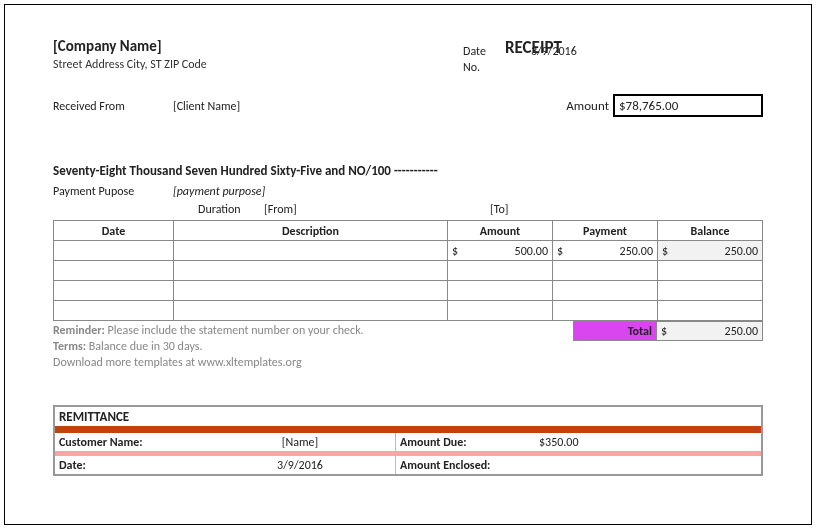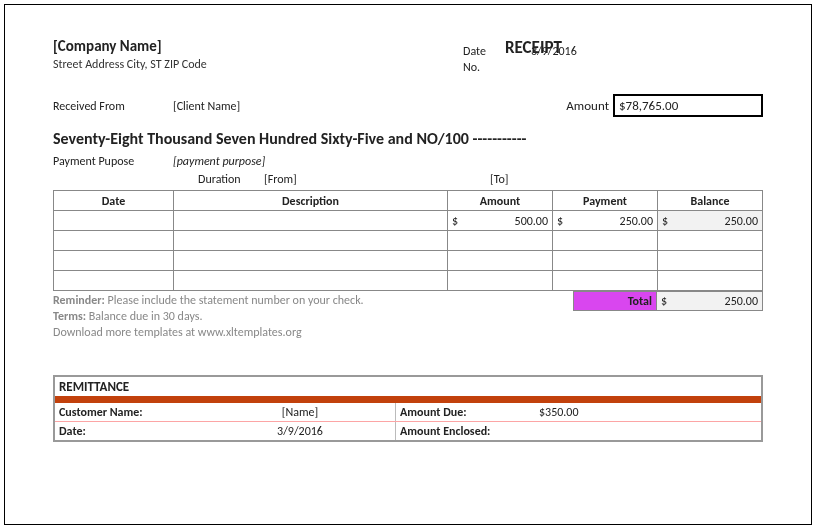--- a/index.html
+++ b/index.html
@@ -55,22 +55,23 @@
     padding: 2px 4px;
     min-width: 150px;
     font-size: 13px;
   }
   .amount-lbl {
     margin-right: 4px;
     font-size: 13px;
   }
   .words {
     font-weight: bold;
-    font-size: 16px;
+    font-size: 13px;
     flex: 1;
+    margin-top: 34px;
   }
   .duration {
     display: flex;
     gap: 6px;
     font-size: 12px;
     margin-top: 4px;
     margin-left: 145px;
   }
   .duration .from { width: 220px; }
   table.main {
@@ -131,21 +132,21 @@
     margin-top: 36px;
   }
   .remit-title {
     font-weight: bold;
     font-size: 13px;
     padding: 2px 4px;
     border-bottom: 7px solid #c2410c;
   }
   .remit-row {
     display: flex;
-    border-bottom: 1px solid #fca5a5;
+    border-bottom: 5px solid #fca5a5;
     font-size: 12px;
   }
   .remit-row:last-child { border-bottom: none; }
   .remit-cell-l { width: 150px; border-right: 1px solid #bbb0; padding: 2px 4px; font-weight: bold; }
   .remit-cell-v { width: 190px; padding: 2px 4px; text-align: center; }
   .remit-cell-r { width: 140px; border-left: 1px solid #bbb; padding: 2px 4px; font-weight: bold; }
   .remit-cell-rv { flex: 1; padding: 2px 4px; }
   .flex-sp { display:flex; justify-content:space-between; align-items:flex-start;}
 </style>
 </head>

